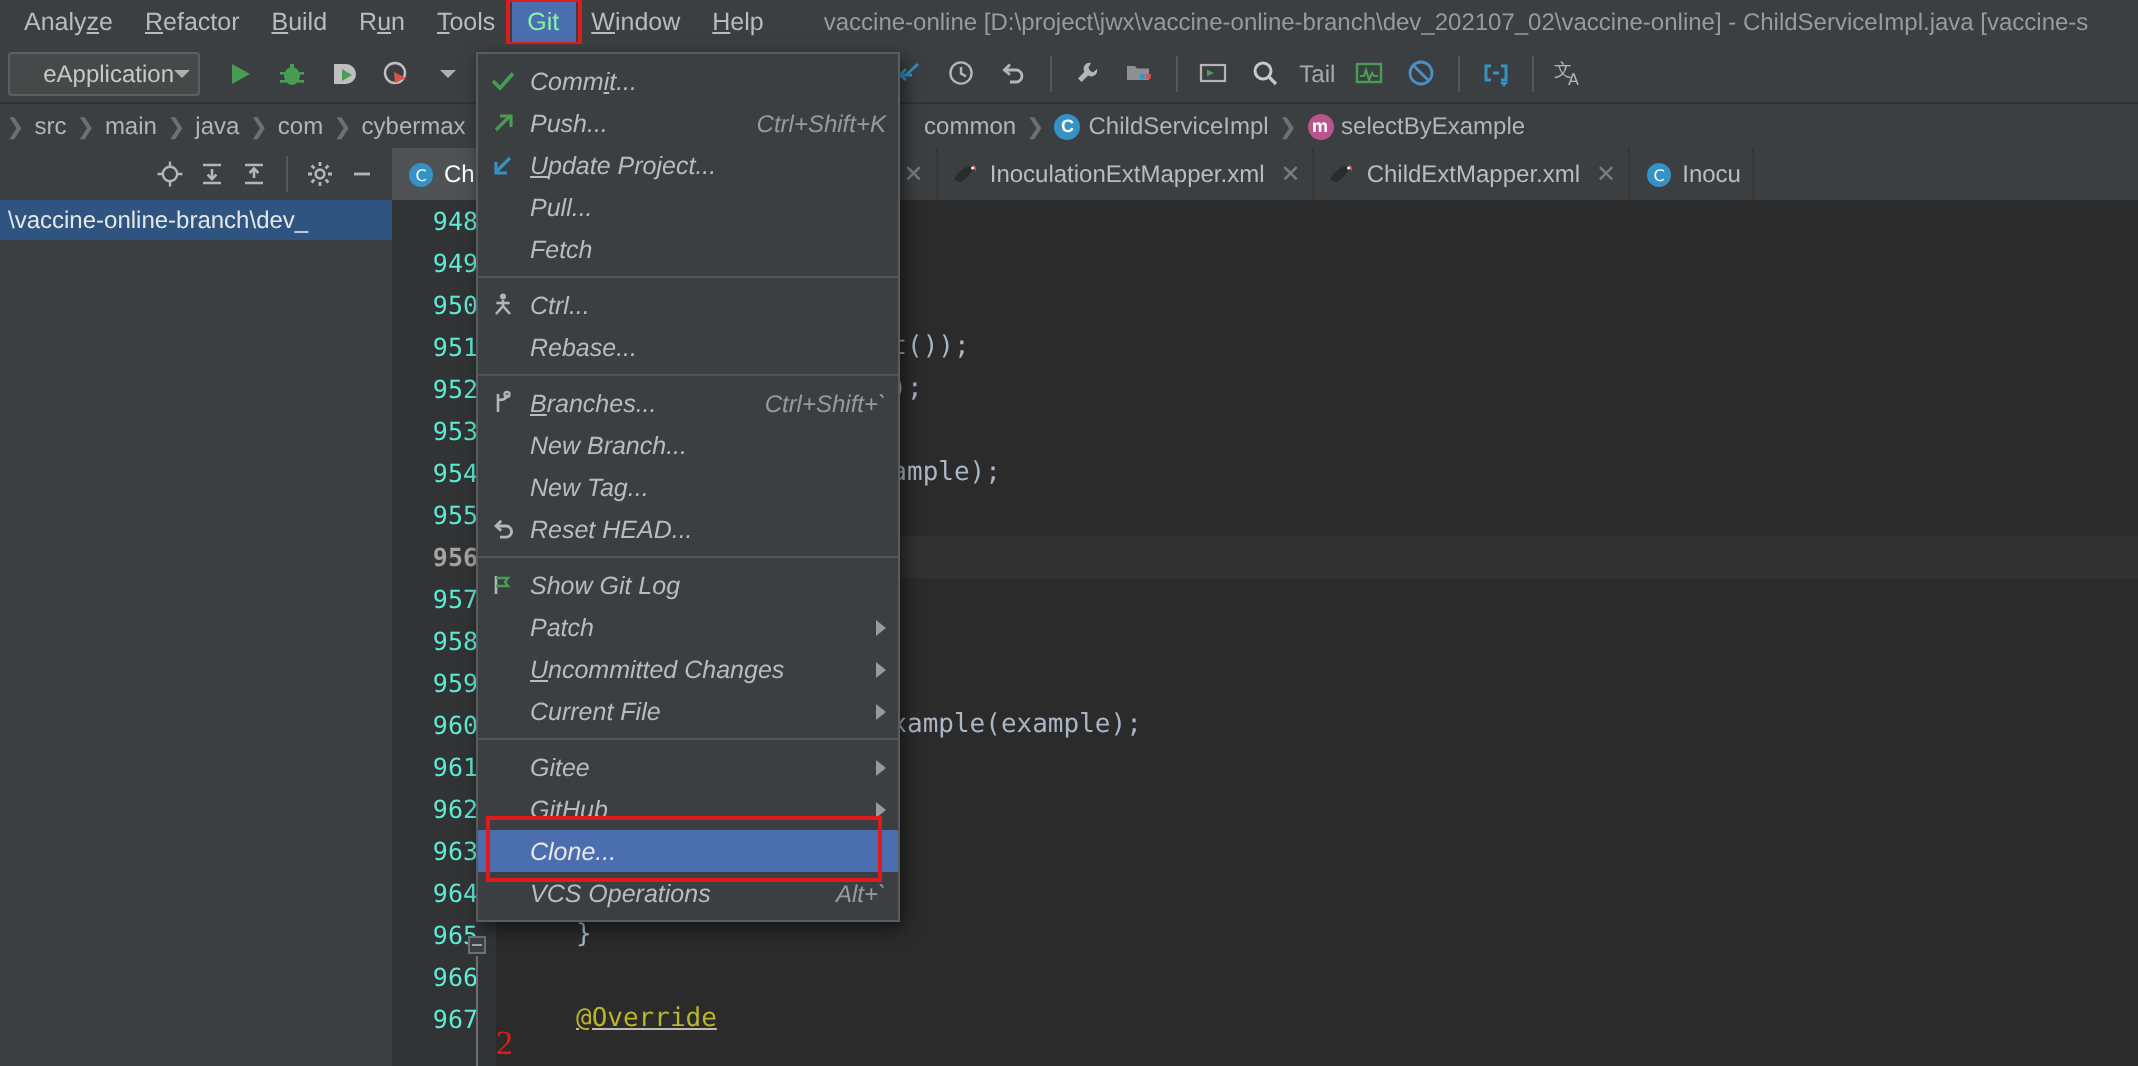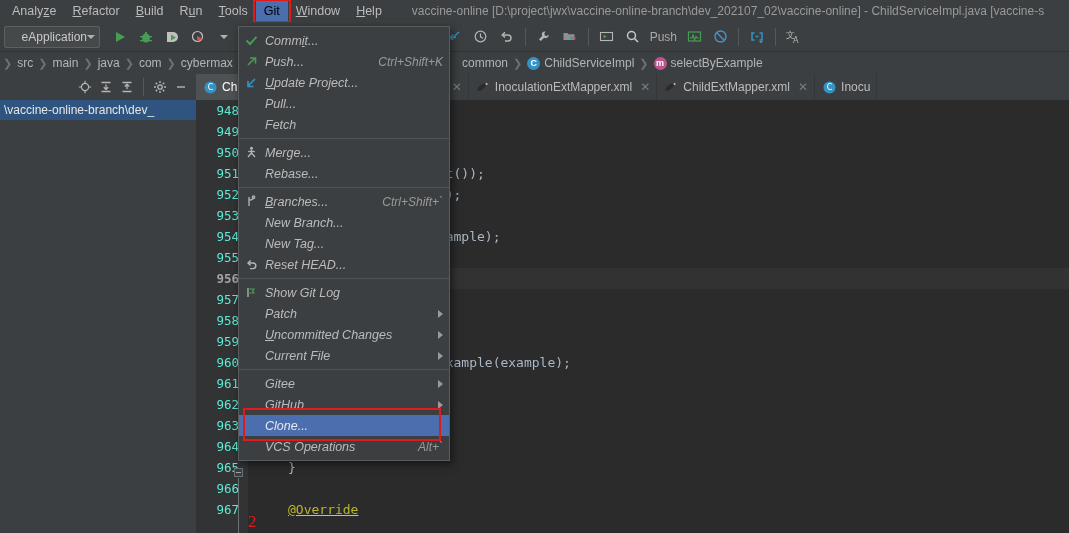--- a/index.html
+++ b/index.html
@@ -18,21 +18,21 @@
     position: absolute; left: 0; top: 0; width: 1069px; height: 22px;
     background: #3c3f41; display: flex; align-items: center;
     padding-left: 4px; white-space: nowrap;
   }
   .menubar-item {
     padding: 2px 8px; font-size: 12.5px; color: #bbbbbb; line-height: 16px;
     position: relative;
   }
   .menubar-item .mn { text-decoration: none; }
   .menubar-item .mn u { text-decoration: underline; }
-  .menubar-item.active { background: #4b6eaf; color: #000000; }
+  .menubar-item.active { background: #4b6eaf; color: #86efac; }
   .menubar-item.annot::after {
     content: ""; position: absolute; left: -3px; top: -2px; right: -3px; bottom: -2px;
     border: 2px solid #e01b1b; pointer-events: none;
   }
   .win-title {
     margin-left: 22px; font-size: 12px; color: #9a9a9a;
     overflow: hidden; text-overflow: clip;
   }
 
   
@@ -298,21 +298,21 @@
           <rect x="1.5" y="3.5" width="12" height="8" fill="none" stroke="#b5b5b5" stroke-width="1.1"></rect>
           <polygon points="4.5,5.8 8,7.5 4.5,9.2" fill="#499c54"></polygon>
         </svg>
     </div>
     <div class="tb-btn">
       <svg width="15" height="15" viewBox="0 0 15 15">
           <circle cx="6.5" cy="6.5" r="4" fill="none" stroke="#c8c8c8" stroke-width="1.5"></circle>
           <path d="M9.5 9.5 L13 13" stroke="#c8c8c8" stroke-width="1.6"></path>
         </svg>
     </div>
-    <div class="tb-label">Push</div>
+    <div class="tb-label">Tail</div>
     <div class="tb-btn">
       <svg width="15" height="15" viewBox="0 0 15 15">
           <rect x="1.5" y="3" width="12" height="9" fill="none" stroke="#499c54" stroke-width="1.2"></rect>
           <path d="M3 9 L5 9 L6 6 L7.5 11 L9 7.5 L10 9 L12 9" stroke="#499c54" stroke-width="1.1" fill="none"></path>
         </svg>
     </div>
     <div class="tb-btn">
       <svg width="15" height="15" viewBox="0 0 15 15">
           <circle cx="7.5" cy="7.5" r="5.5" fill="none" stroke="#4a90c4" stroke-width="1.4"></circle>
           <path d="M3.6 3.6 L11.4 11.4" stroke="#4a90c4" stroke-width="1.4"></path>
@@ -549,21 +549,21 @@
     <div class="msep"></div>
 
     <div class="mitem">
       <span class="mic">
         <svg width="13" height="13" viewBox="0 0 13 13">
             <circle cx="6.5" cy="2.3" r="1.5" fill="#b5b5b5"></circle>
             <path d="M6.5 4 V7 M6.5 7 L3 11 M6.5 7 L10 11" stroke="#b5b5b5" stroke-width="1.3" fill="none"></path>
             <path d="M3.2 5.5 L9.8 5.5" stroke="#b5b5b5" stroke-width="1.3"></path>
           </svg>
       </span>
-      <span class="mlabel">Merge...</span>
+      <span class="mlabel">Ctrl...</span>
     </div>
 
     <div class="mitem">
       <span class="mic"></span>
       <span class="mlabel">Rebase...</span>
     </div>
 
     <div class="msep"></div>
 
     <div class="mitem">

